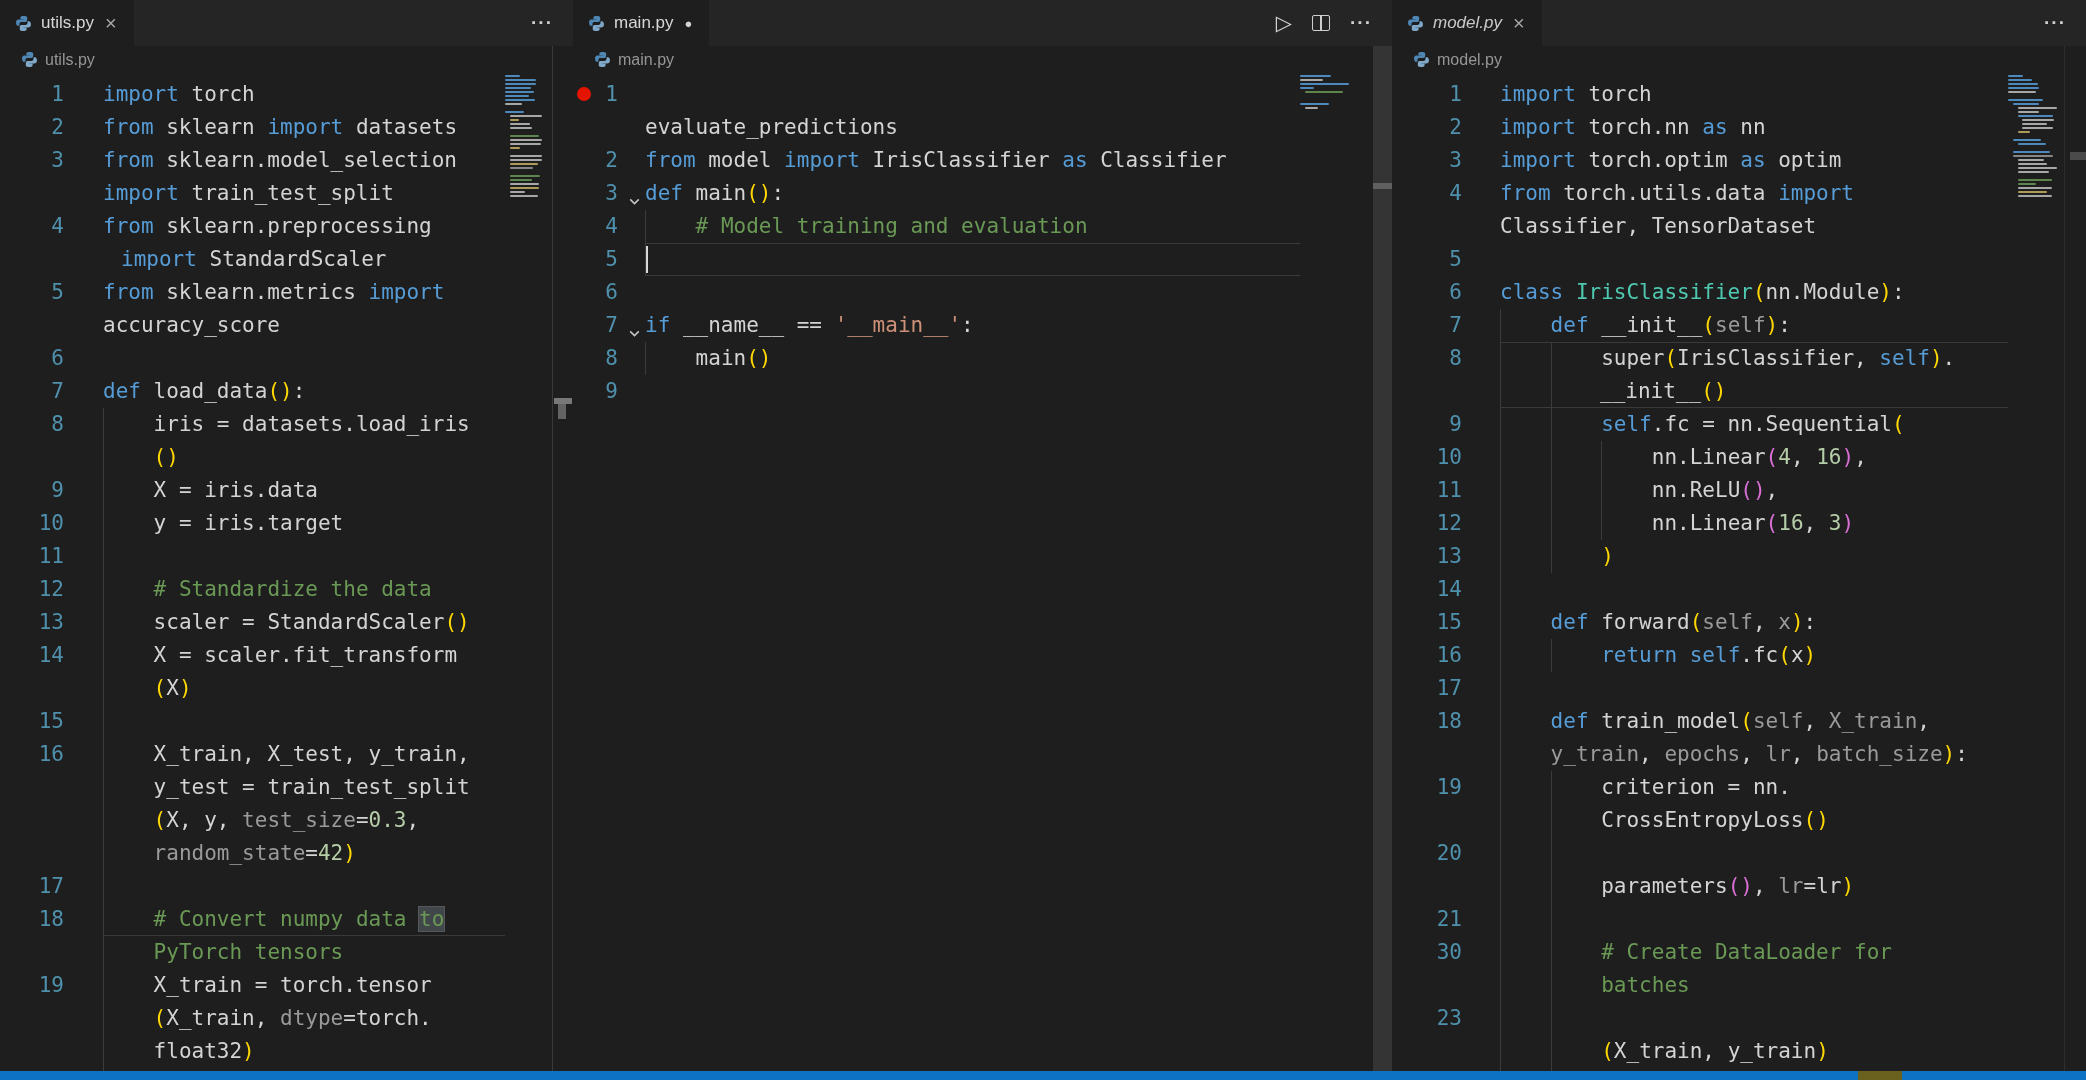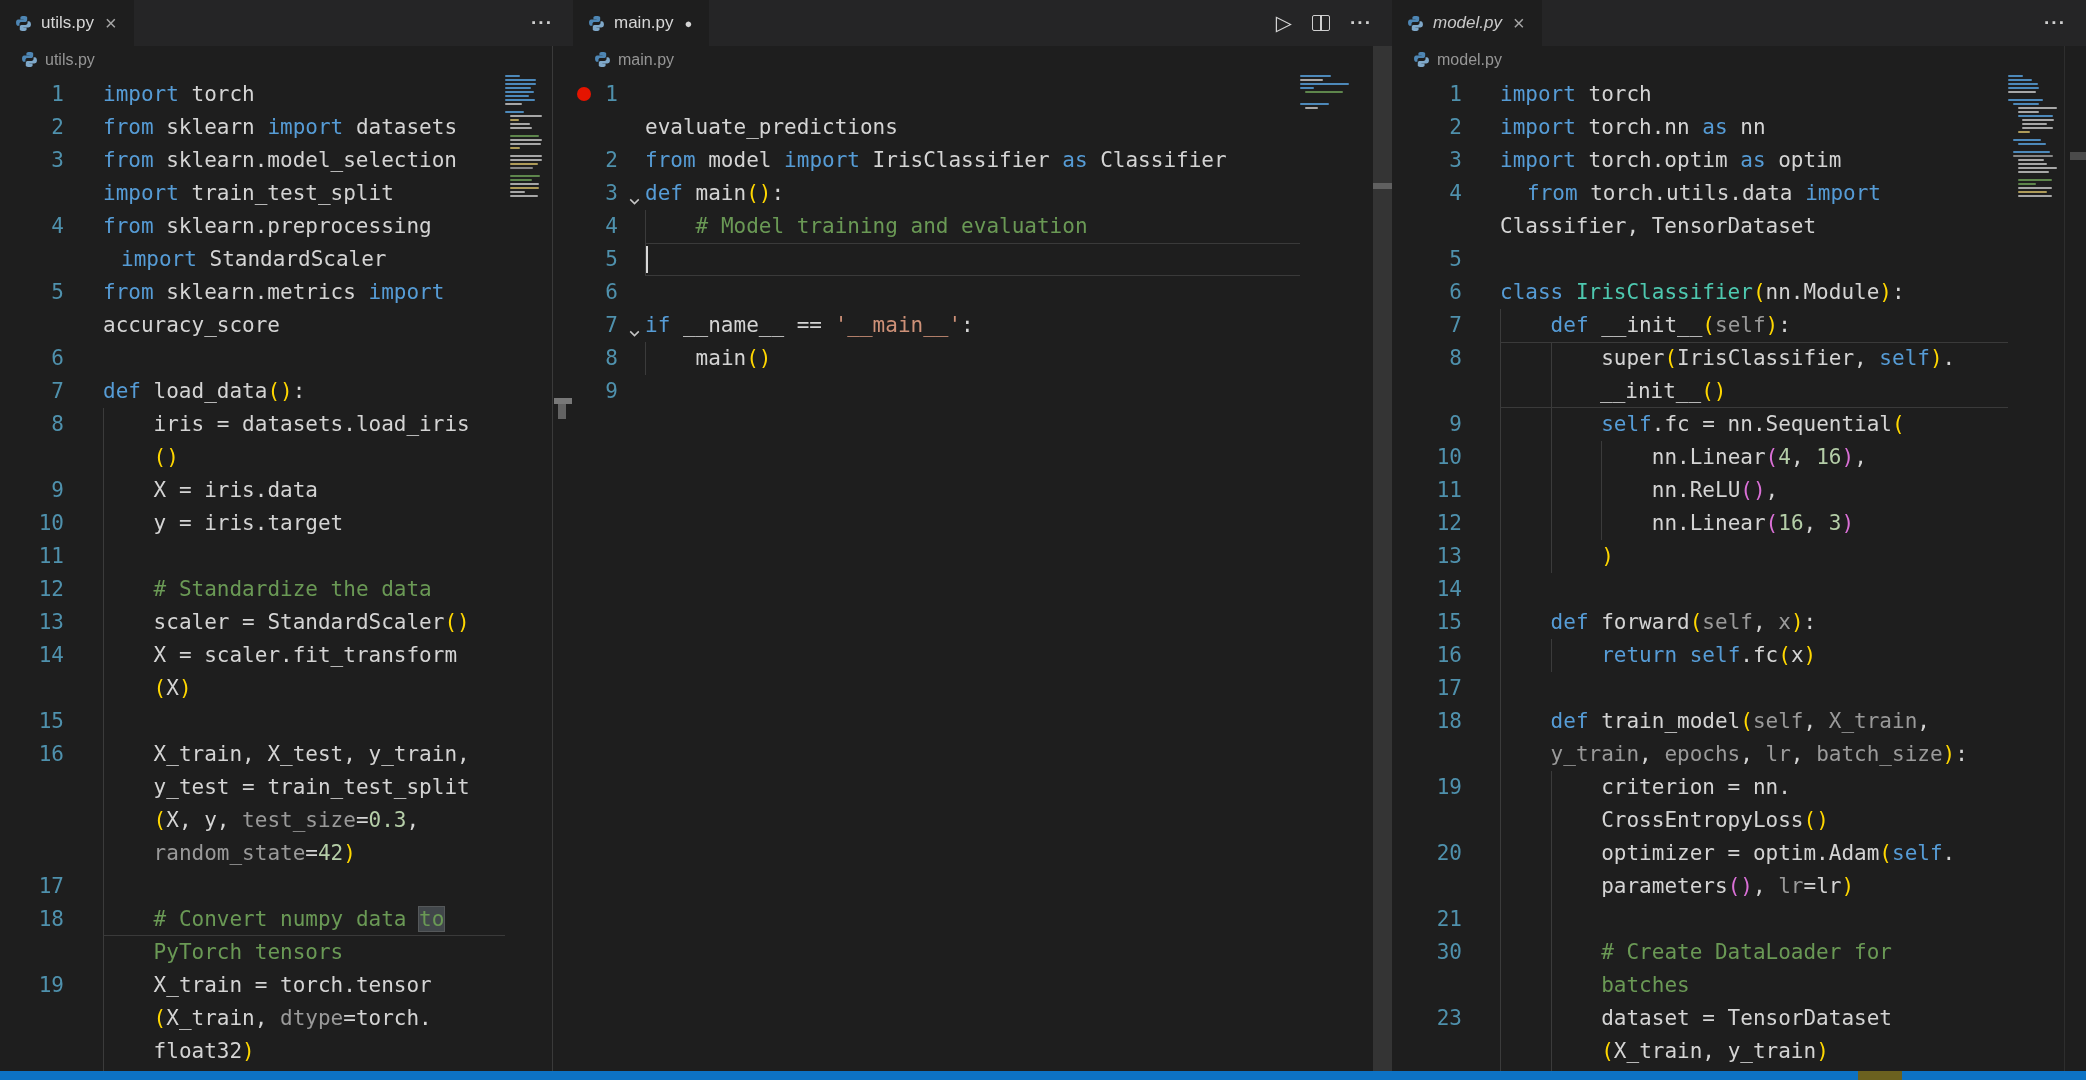--- a/index.html
+++ b/index.html
@@ -218,46 +218,46 @@
       <svg class="pyicon" viewBox="0 0 16 16">
           <path fill="#4e86b4" d="M8 1C4.9 1 5.1 2.35 5.1 2.35V3.9h3v.4H3.3S1 4.05 1 7.2c0 3.1 2 3 2 3h1.2V8.6s-.07-2 1.97-2h3.4s1.9.03 1.9-1.85V2.4S11.8 1 8 1z"></path>
           <path fill="#7fa8c9" d="M8 15c3.1 0 2.9-1.35 2.9-1.35V12.1h-3v-.4h4.8s2.3.25 2.3-2.9c0-3.1-2-3-2-3h-1.2v1.5s.07 2-1.97 2H6.4s-1.9-.03-1.9 1.85v2.45S4.2 15 8 15z"></path>
         </svg>
       <span>model.py</span>
     </div>
     <div class="lines">
         <div class="row"><span class="num" style="width: 70px;">1</span><span class="code" style="left: 108px;"><span class="tk-kw">import</span><span class="tk-t"> torch</span></span></div>
         <div class="row"><span class="num" style="width: 70px;">2</span><span class="code" style="left: 108px;"><span class="tk-kw">import</span><span class="tk-t"> torch.nn </span><span class="tk-kw">as</span><span class="tk-t"> nn</span></span></div>
         <div class="row"><span class="num" style="width: 70px;">3</span><span class="code" style="left: 108px;"><span class="tk-kw">import</span><span class="tk-t"> torch.optim </span><span class="tk-kw">as</span><span class="tk-t"> optim</span></span></div>
-        <div class="row"><span class="num" style="width: 70px;">4</span><span class="code" style="left: 108px; margin-left: 27px;"><span class="tk-kw">from</span><span class="tk-t"> torch.utils.data </span><span class="tk-kw">import</span></span></div>
+        <div class="row"><span class="num" style="width: 70px;">4</span><span class="code" style="left: 108px;"><span class="tk-kw">from</span><span class="tk-t"> torch.utils.data </span><span class="tk-kw">import</span></span></div>
         <div class="row"><span class="code" style="left: 108px;"><span class="tk-t">Classifier, TensorDataset</span></span></div>
         <div class="row"><span class="num" style="width: 70px;">5</span><span class="code" style="left: 108px;"></span></div>
         <div class="row"><span class="num" style="width: 70px;">6</span><span class="code" style="left: 108px;"><span class="tk-kw">class</span><span class="tk-t"> </span><span class="tk-cls">IrisClassifier</span><span class="tk-b1">(</span><span class="tk-t">nn.Module</span><span class="tk-b1">)</span><span class="tk-t">:</span></span></div>
         <div class="row"><div class="guide" style="left: 108px;"></div><span class="num" style="width: 70px;">7</span><span class="code" style="left: 158.596px;"><span class="tk-kw">def</span><span class="tk-t"> __init__</span><span class="tk-b1">(</span><span class="tk-p">self</span><span class="tk-b1">)</span><span class="tk-t">:</span></span></div>
         <div class="row"><div class="guide" style="left: 108px;"></div><div class="guide" style="left: 158.596px;"></div><div class="hline" style="top: 0px; left: 108px; right: 78px;"></div><span class="num" style="width: 70px;">8</span><span class="code" style="left: 209.192px;"><span class="tk-t">super</span><span class="tk-b1">(</span><span class="tk-t">IrisClassifier, </span><span class="tk-self">self</span><span class="tk-b1">)</span><span class="tk-t">.</span></span></div>
         <div class="row"><div class="guide" style="left: 108px;"></div><div class="guide" style="left: 158.596px;"></div><div class="hline" style="bottom: 0px; left: 108px; right: 78px;"></div><span class="code" style="left: 208px;"><span class="tk-t">__init__</span><span class="tk-b1">()</span></span></div>
         <div class="row"><div class="guide" style="left: 108px;"></div><div class="guide" style="left: 158.596px;"></div><span class="num" style="width: 70px;">9</span><span class="code" style="left: 209.192px;"><span class="tk-self">self</span><span class="tk-t">.fc = nn.Sequential</span><span class="tk-b1">(</span></span></div>
         <div class="row"><div class="guide" style="left: 108px;"></div><div class="guide" style="left: 158.596px;"></div><div class="guide" style="left: 209.192px;"></div><span class="num" style="width: 70px;">10</span><span class="code" style="left: 259.788px;"><span class="tk-t">nn.Linear</span><span class="tk-b2">(</span><span class="tk-n">4</span><span class="tk-t">, </span><span class="tk-n">16</span><span class="tk-b2">)</span><span class="tk-t">,</span></span></div>
         <div class="row"><div class="guide" style="left: 108px;"></div><div class="guide" style="left: 158.596px;"></div><div class="guide" style="left: 209.192px;"></div><span class="num" style="width: 70px;">11</span><span class="code" style="left: 259.788px;"><span class="tk-t">nn.ReLU</span><span class="tk-b2">()</span><span class="tk-t">,</span></span></div>
         <div class="row"><div class="guide" style="left: 108px;"></div><div class="guide" style="left: 158.596px;"></div><div class="guide" style="left: 209.192px;"></div><span class="num" style="width: 70px;">12</span><span class="code" style="left: 259.788px;"><span class="tk-t">nn.Linear</span><span class="tk-b2">(</span><span class="tk-n">16</span><span class="tk-t">, </span><span class="tk-n">3</span><span class="tk-b2">)</span></span></div>
         <div class="row"><div class="guide" style="left: 108px;"></div><div class="guide" style="left: 158.596px;"></div><span class="num" style="width: 70px;">13</span><span class="code" style="left: 209.192px;"><span class="tk-b1">)</span></span></div>
         <div class="row"><div class="guide" style="left: 108px;"></div><span class="num" style="width: 70px;">14</span><span class="code" style="left: 108px;"></span></div>
         <div class="row"><div class="guide" style="left: 108px;"></div><span class="num" style="width: 70px;">15</span><span class="code" style="left: 158.596px;"><span class="tk-kw">def</span><span class="tk-t"> forward</span><span class="tk-b1">(</span><span class="tk-p">self</span><span class="tk-t">, </span><span class="tk-p">x</span><span class="tk-b1">)</span><span class="tk-t">:</span></span></div>
         <div class="row"><div class="guide" style="left: 108px;"></div><div class="guide" style="left: 158.596px;"></div><span class="num" style="width: 70px;">16</span><span class="code" style="left: 209.192px;"><span class="tk-kw">return</span><span class="tk-t"> </span><span class="tk-self">self</span><span class="tk-t">.fc</span><span class="tk-b1">(</span><span class="tk-t">x</span><span class="tk-b1">)</span></span></div>
         <div class="row"><div class="guide" style="left: 108px;"></div><span class="num" style="width: 70px;">17</span><span class="code" style="left: 108px;"></span></div>
         <div class="row"><div class="guide" style="left: 108px;"></div><span class="num" style="width: 70px;">18</span><span class="code" style="left: 158.596px;"><span class="tk-kw">def</span><span class="tk-t"> train_model</span><span class="tk-b1">(</span><span class="tk-p">self</span><span class="tk-t">, </span><span class="tk-p">X_train</span><span class="tk-t">,</span></span></div>
         <div class="row"><div class="guide" style="left: 108px;"></div><span class="code" style="left: 158.596px;"><span class="tk-p">y_train</span><span class="tk-t">, </span><span class="tk-p">epochs</span><span class="tk-t">, </span><span class="tk-p">lr</span><span class="tk-t">, </span><span class="tk-p">batch_size</span><span class="tk-b1">)</span><span class="tk-t">:</span></span></div>
         <div class="row"><div class="guide" style="left: 108px;"></div><div class="guide" style="left: 158.596px;"></div><span class="num" style="width: 70px;">19</span><span class="code" style="left: 209.192px;"><span class="tk-t">criterion = nn.</span></span></div>
         <div class="row"><div class="guide" style="left: 108px;"></div><div class="guide" style="left: 158.596px;"></div><span class="code" style="left: 209.192px;"><span class="tk-t">CrossEntropyLoss</span><span class="tk-b1">()</span></span></div>
-        <div class="row"><div class="guide" style="left: 108px;"></div><div class="guide" style="left: 158.596px;"></div><span class="num" style="width: 70px;">20</span><span class="code" style="left: 209.192px;"><span class="tk-t">optimizer = optim.Adam</span><span class="tk-b1">(</span><span class="tk-self">self</span><span class="tk-t">.</span></span></div>
+        <div class="row"><div class="guide" style="left: 108px;"></div><div class="guide" style="left: 158.596px;"></div><span class="num" style="width: 70px;">20</span></div>
         <div class="row"><div class="guide" style="left: 108px;"></div><div class="guide" style="left: 158.596px;"></div><span class="code" style="left: 209.192px;"><span class="tk-t">parameters</span><span class="tk-b2">()</span><span class="tk-t">, </span><span class="tk-p">lr</span><span class="tk-t">=lr</span><span class="tk-b1">)</span></span></div>
         <div class="row"><div class="guide" style="left: 108px;"></div><div class="guide" style="left: 158.596px;"></div><span class="num" style="width: 70px;">21</span><span class="code" style="left: 108px;"></span></div>
         <div class="row"><div class="guide" style="left: 108px;"></div><div class="guide" style="left: 158.596px;"></div><span class="num" style="width: 70px;">30</span><span class="code" style="left: 209.192px;"><span class="tk-c"># Create DataLoader for</span></span></div>
         <div class="row"><div class="guide" style="left: 108px;"></div><div class="guide" style="left: 158.596px;"></div><span class="code" style="left: 209.192px;"><span class="tk-c">batches</span></span></div>
-        <div class="row"><div class="guide" style="left: 108px;"></div><div class="guide" style="left: 158.596px;"></div><span class="num" style="width: 70px;">23</span><span class="code" style="left: 209.192px;"><span class="tk-t">dataset = TensorDataset</span></span></div>
+        <div class="row"><div class="guide" style="left: 108px;"></div><div class="guide" style="left: 158.596px;"></div><span class="num" style="width: 70px;">23</span></div>
         <div class="row"><div class="guide" style="left: 108px;"></div><div class="guide" style="left: 158.596px;"></div><span class="code" style="left: 209.192px;"><span class="tk-b1">(</span><span class="tk-t">X_train, y_train</span><span class="tk-b1">)</span></span></div>
         <div class="row"><div class="guide" style="left: 108px;"></div><div class="guide" style="left: 158.596px;"></div><span class="num" style="width: 70px;">24</span><span class="code" style="left: 209.192px;"><span class="tk-t">dataloader = DataLoader</span></span></div>
       </div>
     <div class="map" style="left:616px;width:54px;">
         <div class="mbar" style="height: 2px; margin-bottom: 2px; margin-left: 0px; width: 15px; background: rgb(86, 156, 214); opacity: 0.85;"></div>
         <div class="mbar" style="height: 2px; margin-bottom: 2px; margin-left: 0px; width: 24px; background: rgb(86, 156, 214); opacity: 0.85;"></div>
         <div class="mbar" style="height: 2px; margin-bottom: 2px; margin-left: 0px; width: 30px; background: rgb(86, 156, 214); opacity: 0.85;"></div>
         <div class="mbar" style="height: 2px; margin-bottom: 2px; margin-left: 0px; width: 31px; background: rgb(86, 156, 214); opacity: 0.85;"></div>
         <div class="mbar" style="height: 2px; margin-bottom: 2px; margin-left: 0px; width: 28px; background: rgb(191, 191, 191); opacity: 0.85;"></div>
         <div class="mbar" style="height: 2px; margin-bottom: 2px;"></div>

